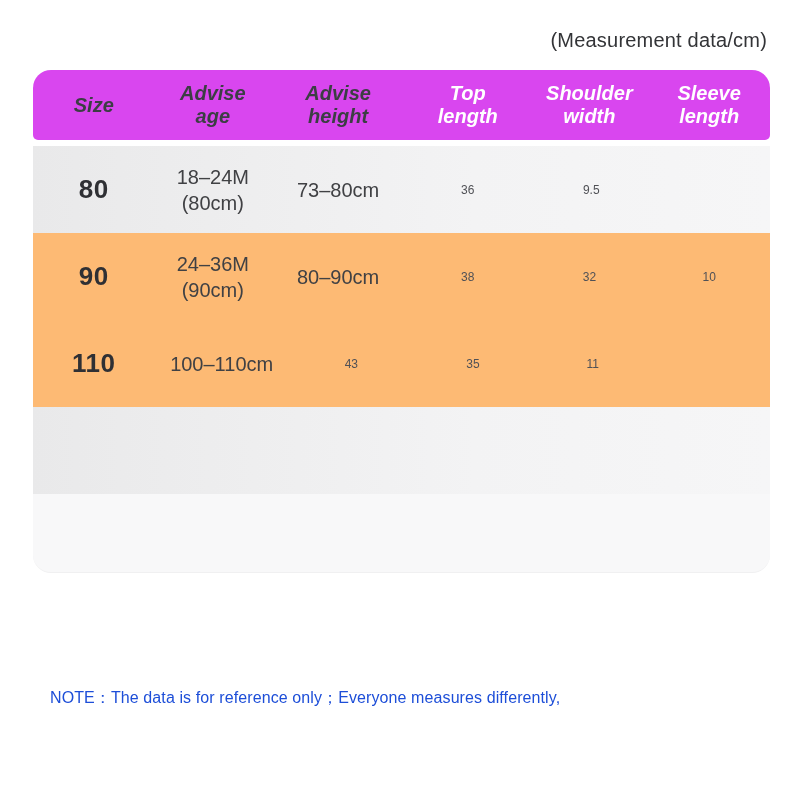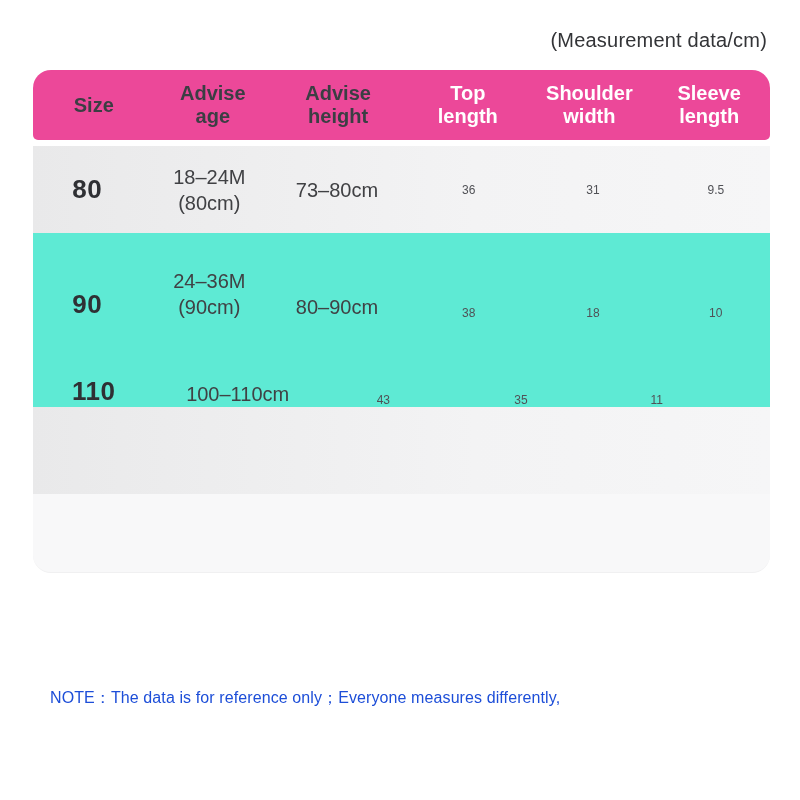--- a/index.html
+++ b/index.html
@@ -26,48 +26,48 @@
   }
   .size-table {
     position: absolute;
     left: 33px;
     top: 70px;
     width: 737px;
   }
   .thead {
     display: flex;
     height: 70px;
-    background: #ec4899;
+    background: #d946ef;
     border-radius: 18px 18px 5px 5px;
     align-items: center;
     margin-bottom: 6px;
+    font-style: italic;
   }
   .th {
     display: flex;
     flex-direction: column;
     justify-content: center;
     align-items: center;
     text-align: center;
     font-weight: bold;
     font-size: 20px;
     line-height: 1.15;
     color: #3b3e43;
   }
   .th span:empty { display: none; }
   .th.light { color: #ffffff; }
   .tr {
     display: flex;
     height: 87px;
     align-items: stretch;
-    gap: 16px;
   }
   .tr.gray {
     background: linear-gradient(90deg, #e9e9ea 0%, #f3f3f4 60%, #f6f6f7 100%);
   }
-  .tr.white { background: #5eead4; align-items: flex-end; }
+  .tr.white { background: #fdba74; }
   .tr.tail {
     background: #f8f8f9;
     height: 78px;
     border-radius: 0 0 18px 18px;
     border-bottom: 1px solid #f0f0f1;
   }
   .td {
     display: flex;
     flex-direction: column;
     align-items: center;
@@ -148,33 +148,32 @@
     <div class="tbody">
 
       <div class="tr gray">
         <div class="td size c1">80</div>
         <div class="td text c2">
           <span>18–24M</span>
           <span>(80cm)</span>
         </div>
         <div class="td text c3">73–80cm</div>
         <div class="td num c4">36</div>
-        <div class="td num c5">31</div>
         <div class="td num c6">9.5</div>
       </div>
 
       <div class="tr white">
         <div class="td size c1">90</div>
         <div class="td text c2">
           <span>24–36M</span>
           <span>(90cm)</span>
         </div>
         <div class="td text c3">80–90cm</div>
         <div class="td num c4">38</div>
-        <div class="td num c5">18</div>
+        <div class="td num c5">32</div>
         <div class="td num c6">10</div>
       </div>
 
 
       <div class="tr white">
         <div class="td size c1">110</div>
         <div class="td text c3">100–110cm</div>
         <div class="td num c4">43</div>
         <div class="td num c5">35</div>
         <div class="td num c6">11</div>

